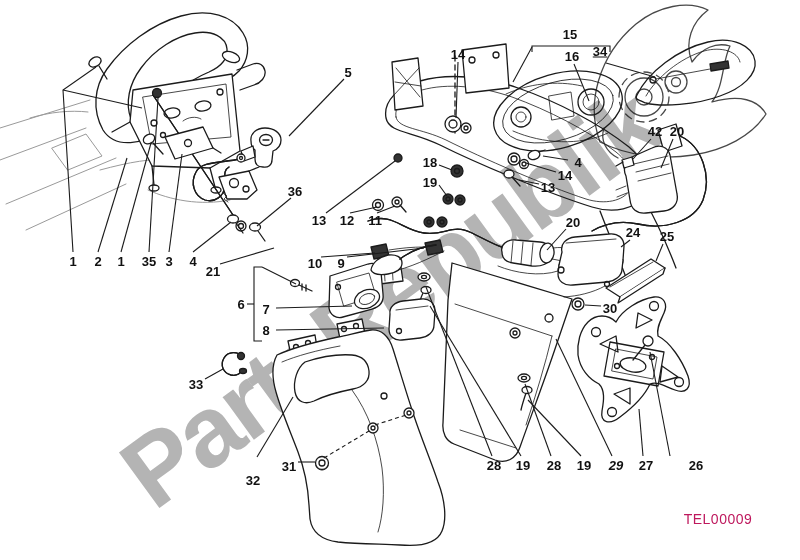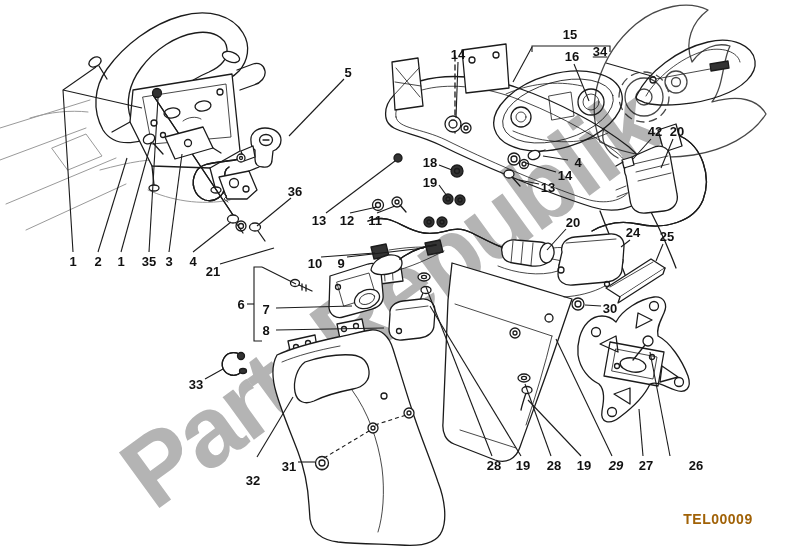--- a/index.html
+++ b/index.html
@@ -24,21 +24,21 @@
   #art .thin{stroke-width:0.8;}
   #art .dk{fill:#333333;stroke:#1b1b1b;}
   #art .gray{stroke:#9a9a9a;stroke-width:1;}
   #labels{position:absolute;left:0;top:0;width:800px;height:560px;z-index:3;}
   .callout{
     position:absolute;transform:translate(-50%,-50%);
     font-size:13px;font-weight:bold;color:#111;line-height:1;
   }
   #diagram-code{
     position:absolute;transform:translate(-50%,-50%);
-    font-size:14px;font-weight:bold;color:#a16207;letter-spacing:.5px;z-index:3;
+    font-size:14px;font-weight:normal;color:#be185d;letter-spacing:.5px;z-index:3;
   }
 </style>
 </head>
 <body>
 
 <div id="watermark">PartsRepublik</div>
 
 <svg id="art" width="800" height="560" viewBox="0 0 800 560">
 
   <g opacity="0.8">

